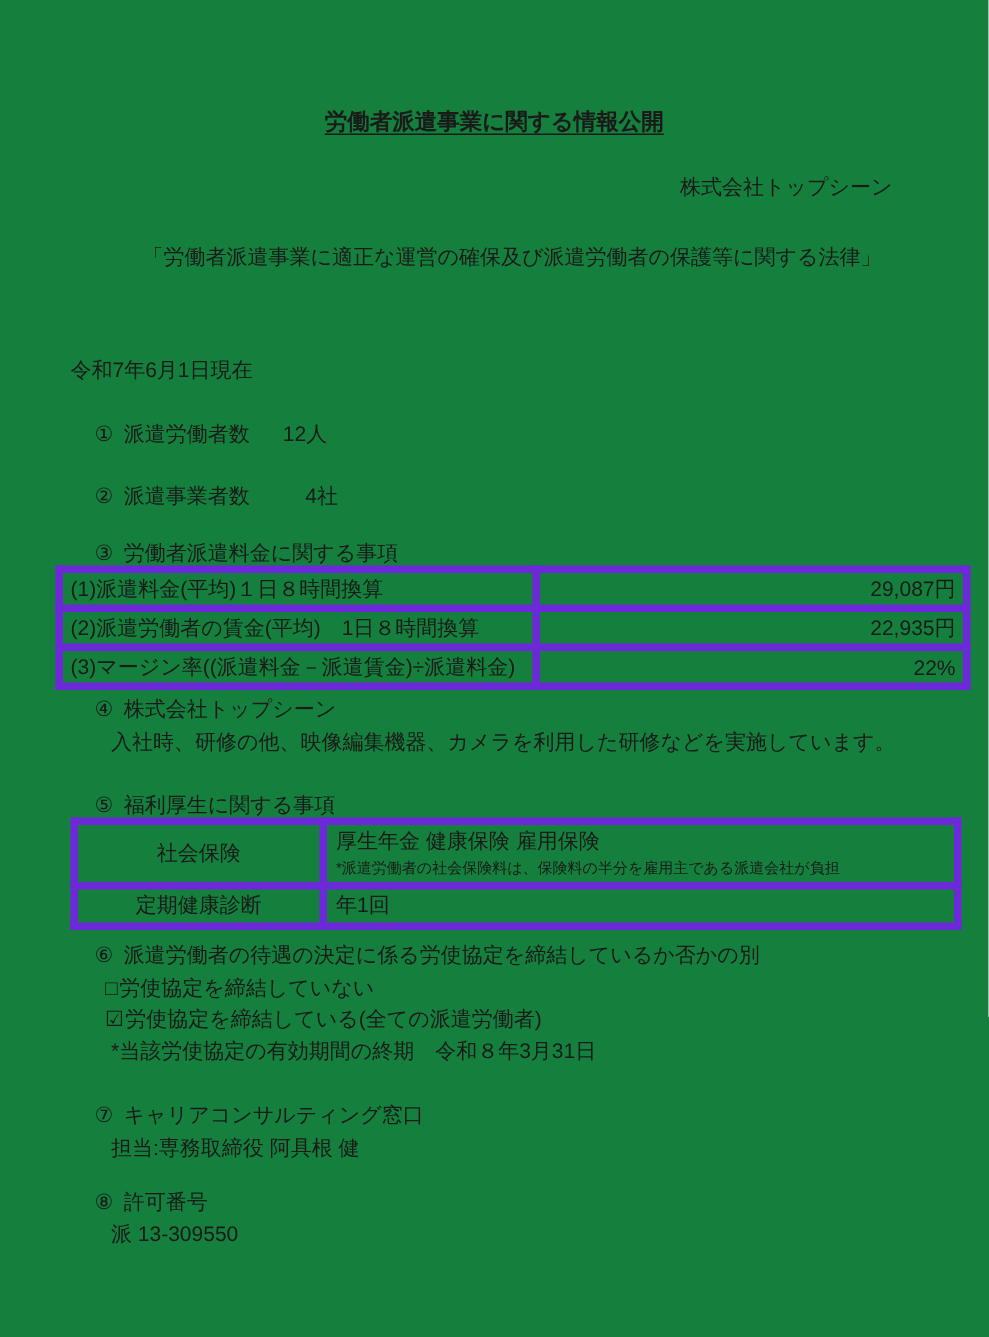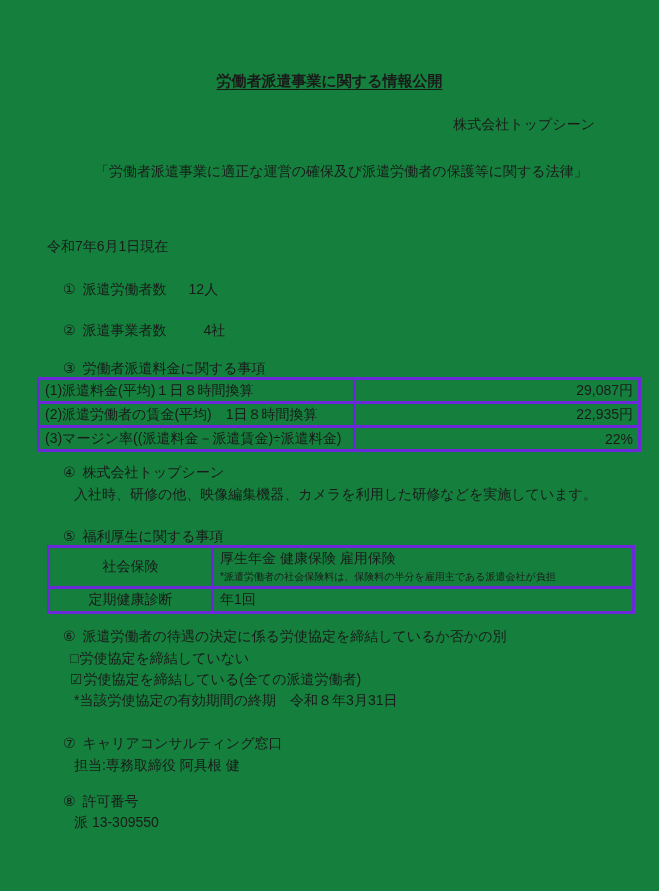--- a/index.html
+++ b/index.html
@@ -30,21 +30,21 @@
   .asof { top: 238px; left: 47px; }
 
   .cnum { margin-right: 7px; }
   .item-line { left: 47px; margin-left: 16px; }
   .sub-line { left: 74px; }
 
   .gap-s1 { margin-left: 22px; }
   .gap-s2 { margin-left: 37px; }
 
   table { border-collapse: collapse; table-layout: fixed; }
-  td { border: 3px solid #6d28d9; overflow: hidden; }
+  td { border: 5px solid #6d28d9; overflow: hidden; }
 
   .fees { top: 377px; left: 37px; width: 575px; }
   .fees td { height: 21px; padding: 0 5px; }
   .fees .fl { width: 303px; }
   .fees .fv { width: 272px; text-align: right; margin-top: 44px; }
 
   .welfare { top: 545px; left: 47px; width: 565px; }
   .welfare .wl { width: 159px; text-align: center; }
   .welfare .wv { width: 406px; padding: 2px 6px; }
   .welfare .row-social { height: 40px; }

